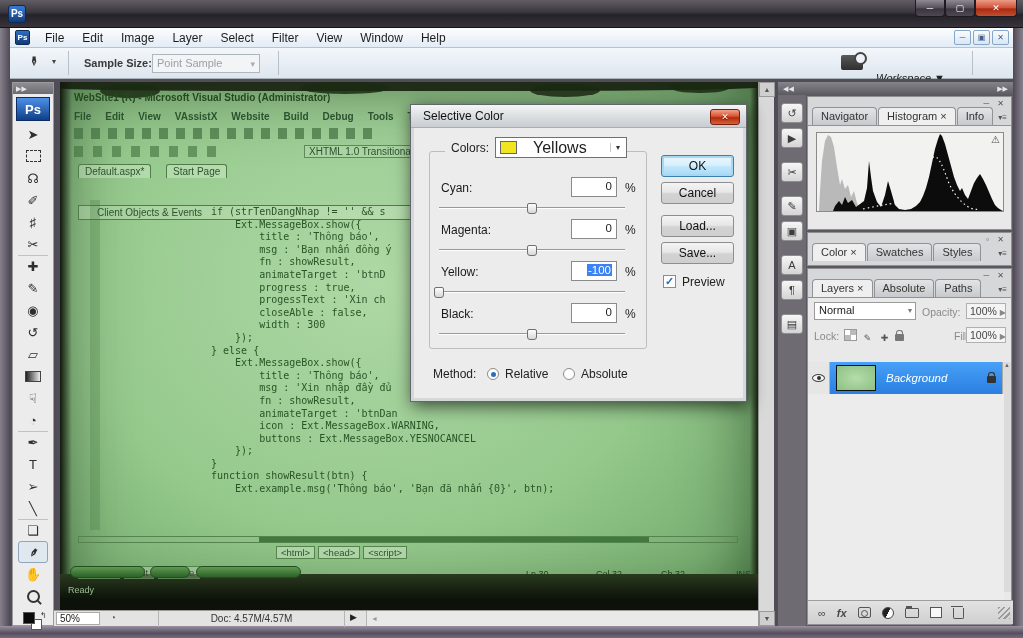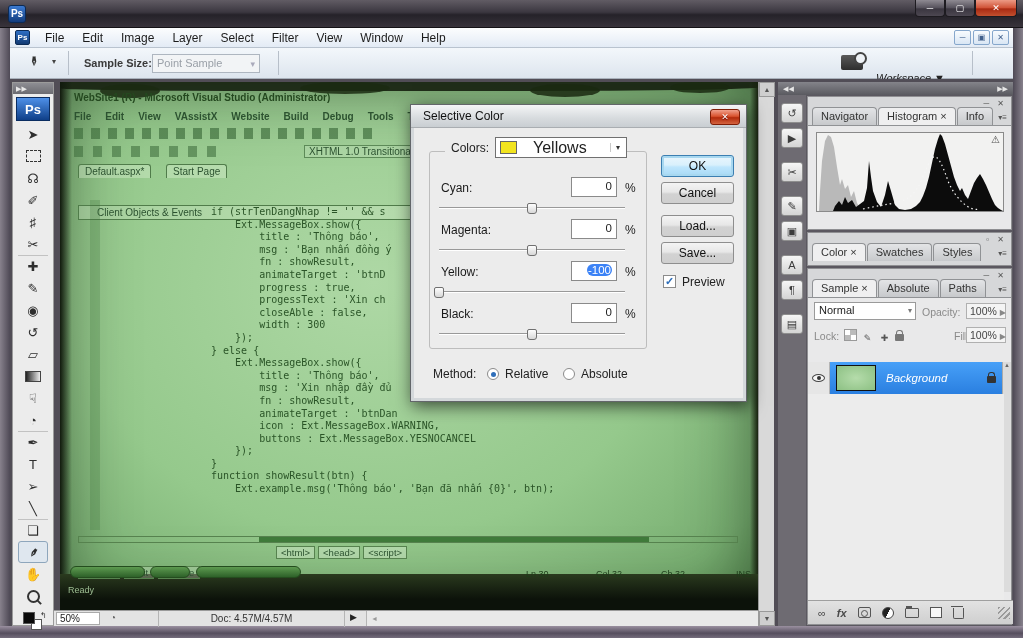--- a/index.html
+++ b/index.html
@@ -158,21 +158,21 @@
   .dlg-close { position:absolute; right:6px; top:4px; width:30px; height:16px; background:linear-gradient(#f0a08c,#d9532f 45%,#b22b0c 55%,#d4633f); border:1px solid #7e1d06; border-radius:3px; color:#fff; font-size:9px; display:flex; align-items:center; justify-content:center; text-shadow:0 1px 1px #600; }
   .groupbox { position:absolute; left:18px; top:46px; width:218px; height:198px; border:1px solid #bdbdbd; border-radius:3px; }
   .colors-row { position:absolute; left:34px; top:36px; background:#ececec; padding:0 6px; font-size:12px; }
   .colors-combo { position:absolute; left:84px; top:32px; width:132px; height:21px; background:#fff; border:1px solid #707070; display:flex; align-items:center; }
   .swatch { width:17px; height:13px; margin-left:4px; border:1px solid #666; }
   .colors-combo .txt { margin-left:16px; font-size:16px; }
   .colors-combo .car { margin-left:auto; margin-right:6px; font-size:8px; color:#333; border-left:1px solid #c9c9c9; padding-left:5px; }
   .sl-label { position:absolute; left:30px; font-size:12px; color:#1a1a1a; }
   .sl-box { position:absolute; left:160px; width:46px; height:20px; background:#fff; border:1px solid #8a8a8a; font-size:11.5px; text-align:right; padding:2px 4px; }
   .sl-box.sel { background:#fff; }
-  .sl-box.sel i { background:#3b82f6; color:#fff; font-style:normal; padding:0 1px;border-radius:6px; }
+  .sl-box.sel i { background:#3b82f6; color:#fff; font-style:normal; padding:0 1px; }
   .sl-unit { position:absolute; left:214px; font-size:12px; }
   .sl-track { position:absolute; left:28px; width:186px; height:12px; }
   .sl-track:before { content:""; position:absolute; left:0; right:0; top:5px; height:1px; background:#999; box-shadow:0 1px 0 #fff; }
   .sl-thumb { position:absolute; top:1px; width:10px; height:11px; background:linear-gradient(#fdfdfd,#d8d8d8); border:1px solid #707070; border-radius:2px 2px 3px 3px; }
   .btn { position:absolute; left:250px; width:73px; height:22px; background:linear-gradient(#f4f4f4,#e7e7e7 45%,#d2d2d2 55%,#cfcfcf); border:1px solid #8e8e8e; border-radius:3px; font-size:12px; display:flex; align-items:center; justify-content:center; color:#111; }
   .btn.focus { border:1px solid #3c7fb1; box-shadow:inset 0 0 0 2px #a8d8f0; background:linear-gradient(#eaf6fd,#d9f0fc 45%,#bee6fd 55%,#a7d9f5); }
   .chk { position:absolute; left:252px; top:170px; width:13px; height:13px; background:#fff; border:1px solid #8b8b8b; color:#2f6fba; font-size:11px; line-height:11px; text-align:center; font-weight:bold; }
   .chk-lbl { position:absolute; left:271px; top:170px; font-size:12px; }
   .method-lbl { position:absolute; left:22px; top:262px; font-size:12px; }
   .radio { position:absolute; top:263px; width:12px; height:12px; border:1px solid #8b8b8b; border-radius:50%; background:#fff; }
@@ -379,21 +379,21 @@
         <span class="ptab active">Color ×</span>
         <span class="ptab">Swatches</span>
         <span class="ptab">Styles</span>
       </div>
     <div class="pg-fly">▾≡</div>
   </div>
 
   <div class="pgroup" style="top:173px;height:357px;">
     <div class="pg-ctrl"><span>─</span> <span>✕</span></div>
     <div class="ptabs">
-        <span class="ptab active">Sample ×</span>
+        <span class="ptab active">Layers ×</span>
         <span class="ptab">Absolute</span>
         <span class="ptab">Paths</span>
       </div>
     <div class="pg-fly">▾≡</div>
     <div class="pg-body" style="top:28px;bottom:0;">
       <div class="blend-combo">
         <span>Normal</span>
         <span class="car">▾</span>
       </div>
       <span class="abs grey-lbl" style="left:114px;top:8px;">Opacity:</span>

